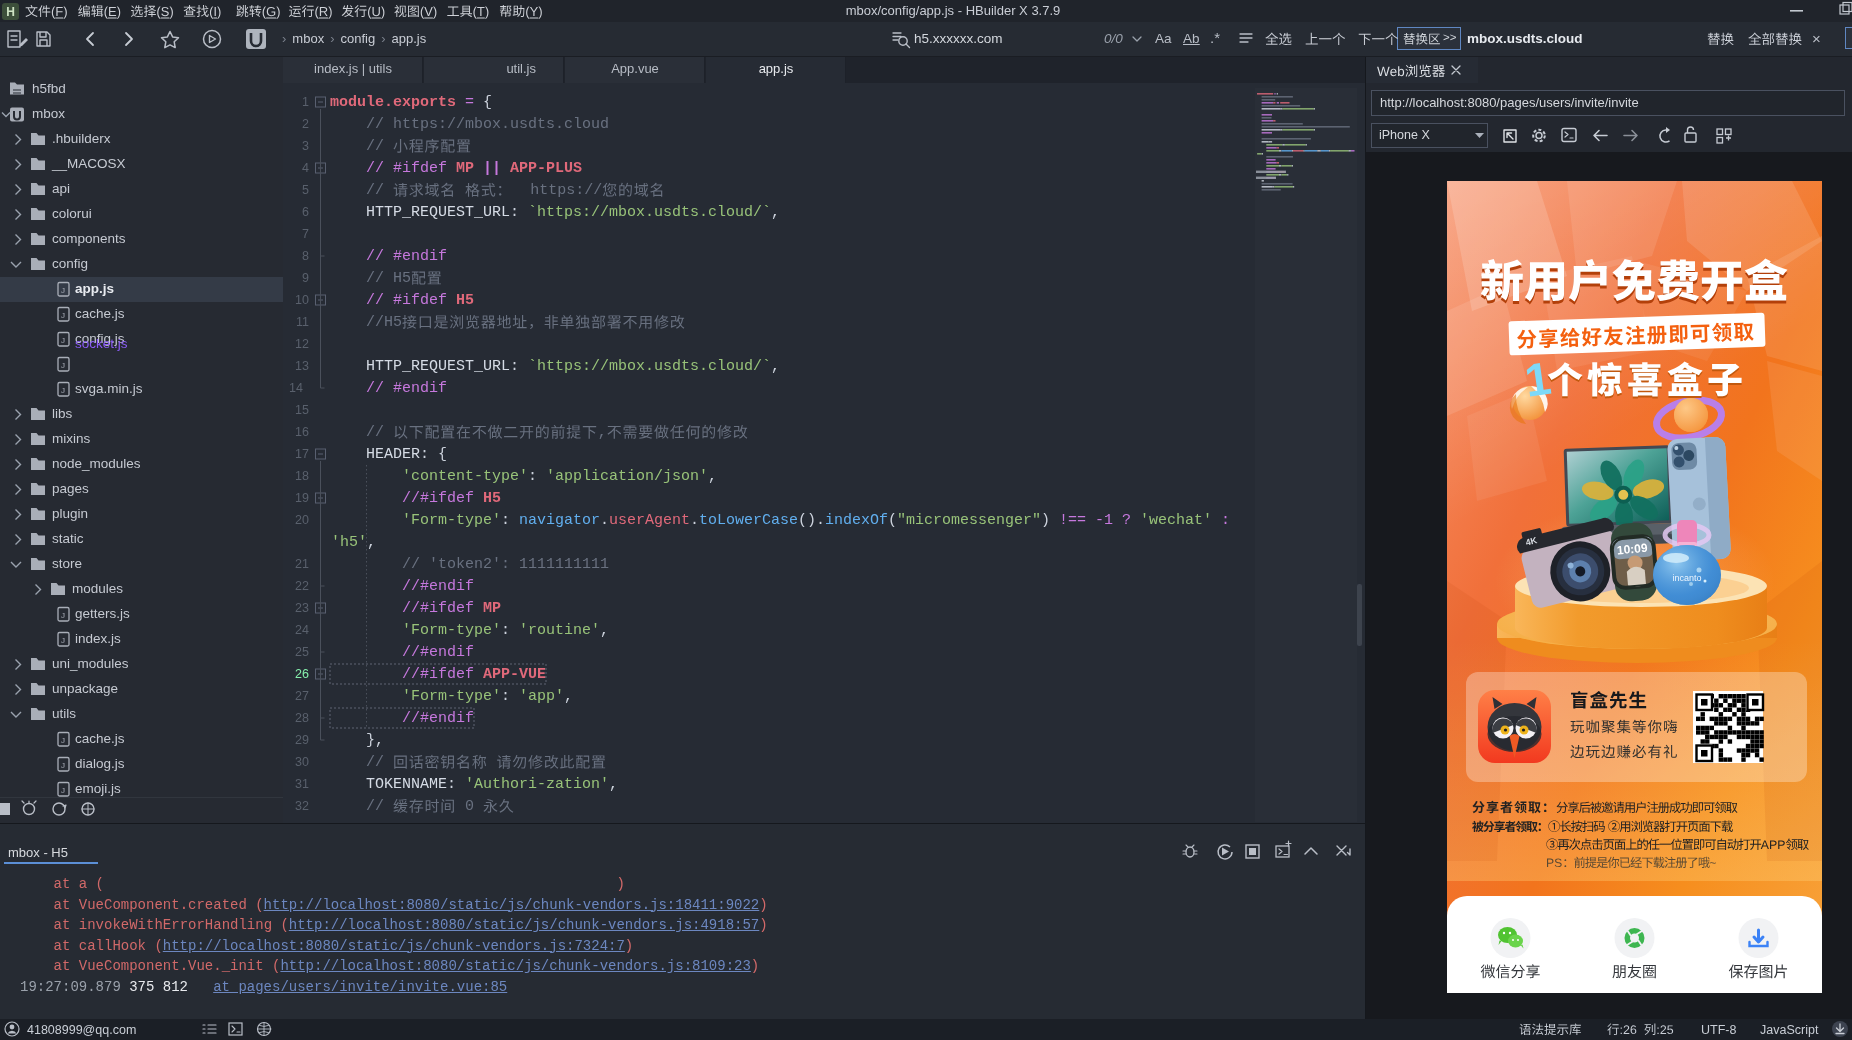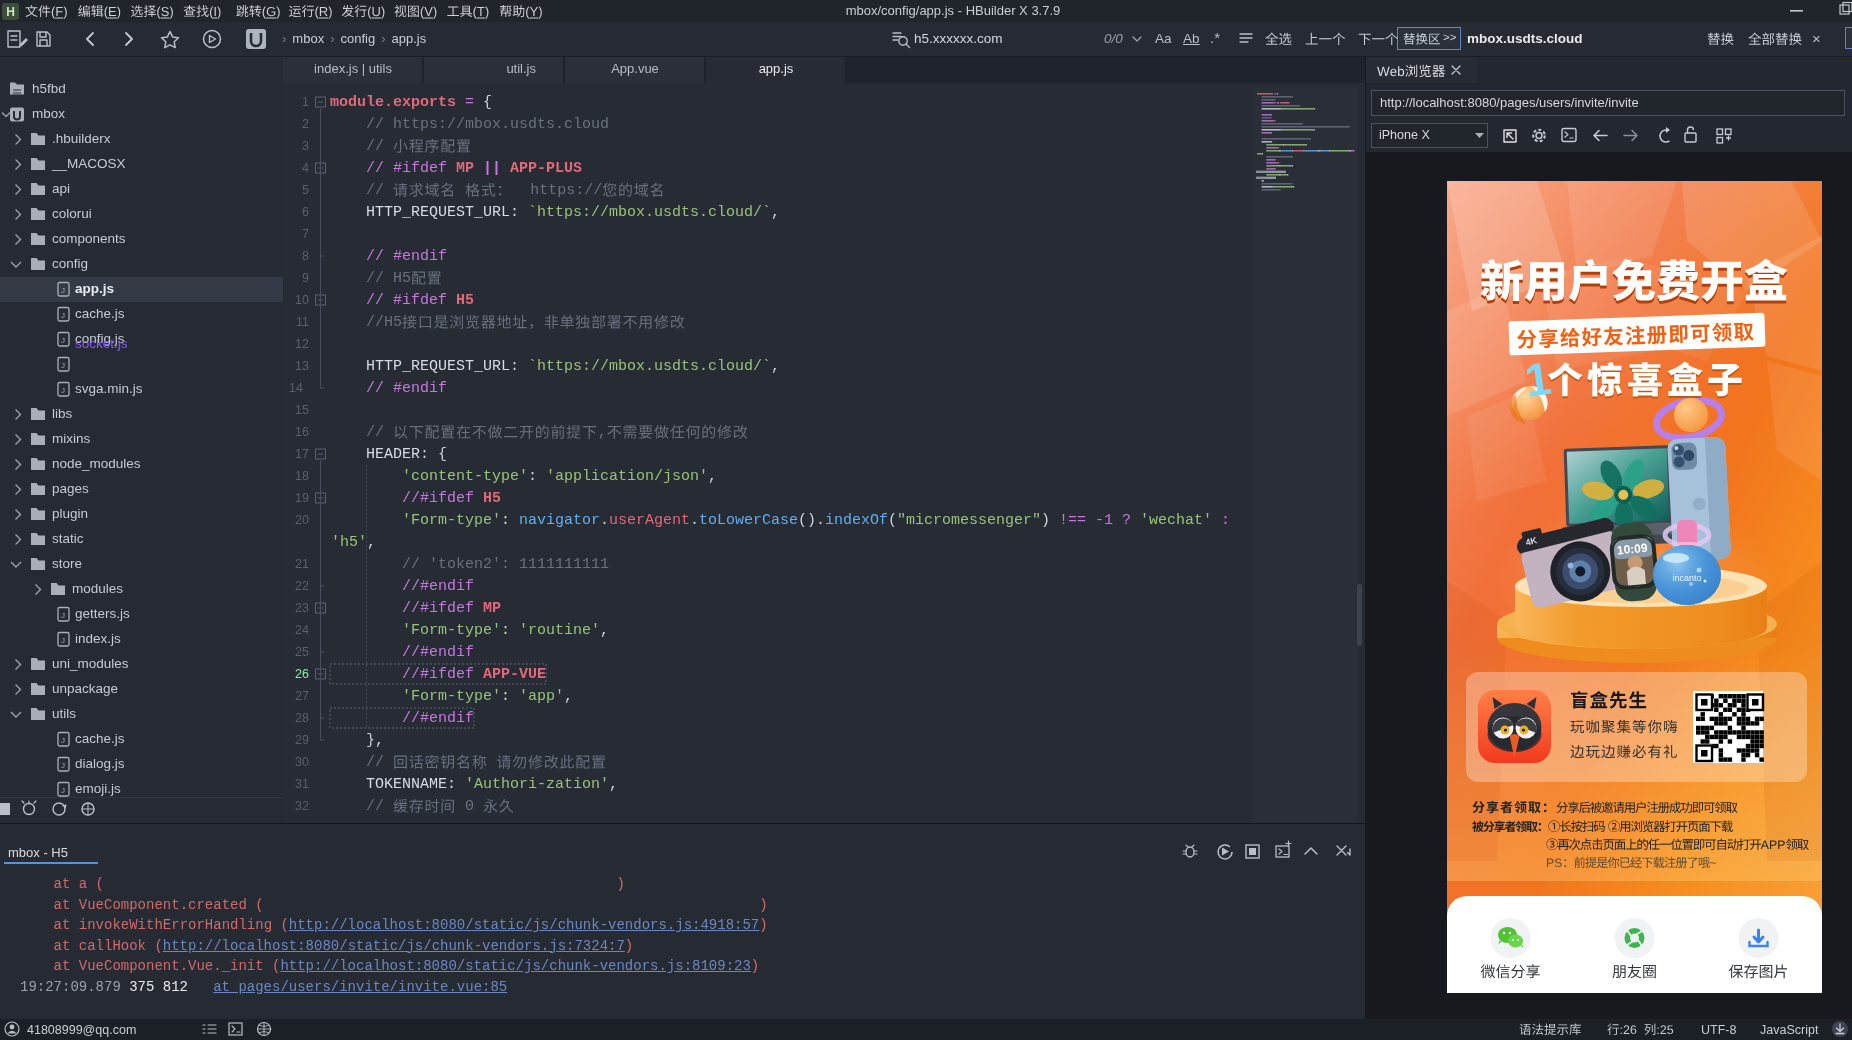--- a/index.html
+++ b/index.html
@@ -203,20 +203,21 @@
     <div style="position:absolute;left:609.0px;top:776px;color:#ccd2dc;font:15px 'Liberation Mono',monospace;white-space:pre">,</div>
     <div style="position:absolute;left:283px;top:799px;width:26px;color:#59606c;font:12.5px 'Liberation Sans',sans-serif;text-align:right">32</div>
     <div style="position:absolute;left:330.0px;top:798px;color:#697180;font:15px 'Liberation Mono',monospace;white-space:pre">    // </div>
     <div style="position:absolute;left:456.0px;top:798px;color:#697180;font:15px 'Liberation Mono',monospace;white-space:pre"> 0 </div>
     <div style="position:absolute;left:1357px;top:584px;width:5px;height:62px;background:#3d434d;border-radius:2px"></div>
     <div style="position:absolute;left:8px;top:845px;color:#d7dade;font:13px 'Liberation Sans',sans-serif">mbox - H5</div>
     <div style="position:absolute;left:4px;top:862px;width:94px;height:2px;background:#5b8fd6"></div>
     <div style="position:absolute;left:20.0px;top:876.0px;color:#d16969;font:14px 'Liberation Mono',monospace;white-space:pre">    at a (</div>
     <div style="position:absolute;left:616.4px;top:876.0px;color:#d16969;font:14px 'Liberation Mono',monospace;white-space:pre">)</div>
     <div style="position:absolute;left:20.0px;top:896.5px;color:#d16969;font:14px 'Liberation Mono',monospace;white-space:pre">    at VueComponent.created (</div>
+    <div style="position:absolute;left:263.6px;top:896.5px;color:#6c87c0;font:14px 'Liberation Mono',monospace;white-space:pre;text-decoration:underline">http://localhost:8080/static/js/chunk-vendors.js:18411:9022</div>
     <div style="position:absolute;left:759.2px;top:896.5px;color:#d16969;font:14px 'Liberation Mono',monospace;white-space:pre">)</div>
     <div style="position:absolute;left:20.0px;top:917.0px;color:#d16969;font:14px 'Liberation Mono',monospace;white-space:pre">    at invokeWithErrorHandling (</div>
     <div style="position:absolute;left:288.8px;top:917.0px;color:#6c87c0;font:14px 'Liberation Mono',monospace;white-space:pre;text-decoration:underline">http://localhost:8080/static/js/chunk-vendors.js:4918:57</div>
     <div style="position:absolute;left:759.2px;top:917.0px;color:#d16969;font:14px 'Liberation Mono',monospace;white-space:pre">)</div>
     <div style="position:absolute;left:20.0px;top:937.5px;color:#d16969;font:14px 'Liberation Mono',monospace;white-space:pre">    at callHook (</div>
     <div style="position:absolute;left:162.8px;top:937.5px;color:#6c87c0;font:14px 'Liberation Mono',monospace;white-space:pre;text-decoration:underline">http://localhost:8080/static/js/chunk-vendors.js:7324:7</div>
     <div style="position:absolute;left:624.8px;top:937.5px;color:#d16969;font:14px 'Liberation Mono',monospace;white-space:pre">)</div>
     <div style="position:absolute;left:20.0px;top:958.0px;color:#d16969;font:14px 'Liberation Mono',monospace;white-space:pre">    at VueComponent.Vue._init (</div>
     <div style="position:absolute;left:280.4px;top:958.0px;color:#6c87c0;font:14px 'Liberation Mono',monospace;white-space:pre;text-decoration:underline">http://localhost:8080/static/js/chunk-vendors.js:8109:23</div>
     <div style="position:absolute;left:750.8px;top:958.0px;color:#d16969;font:14px 'Liberation Mono',monospace;white-space:pre">)</div>

